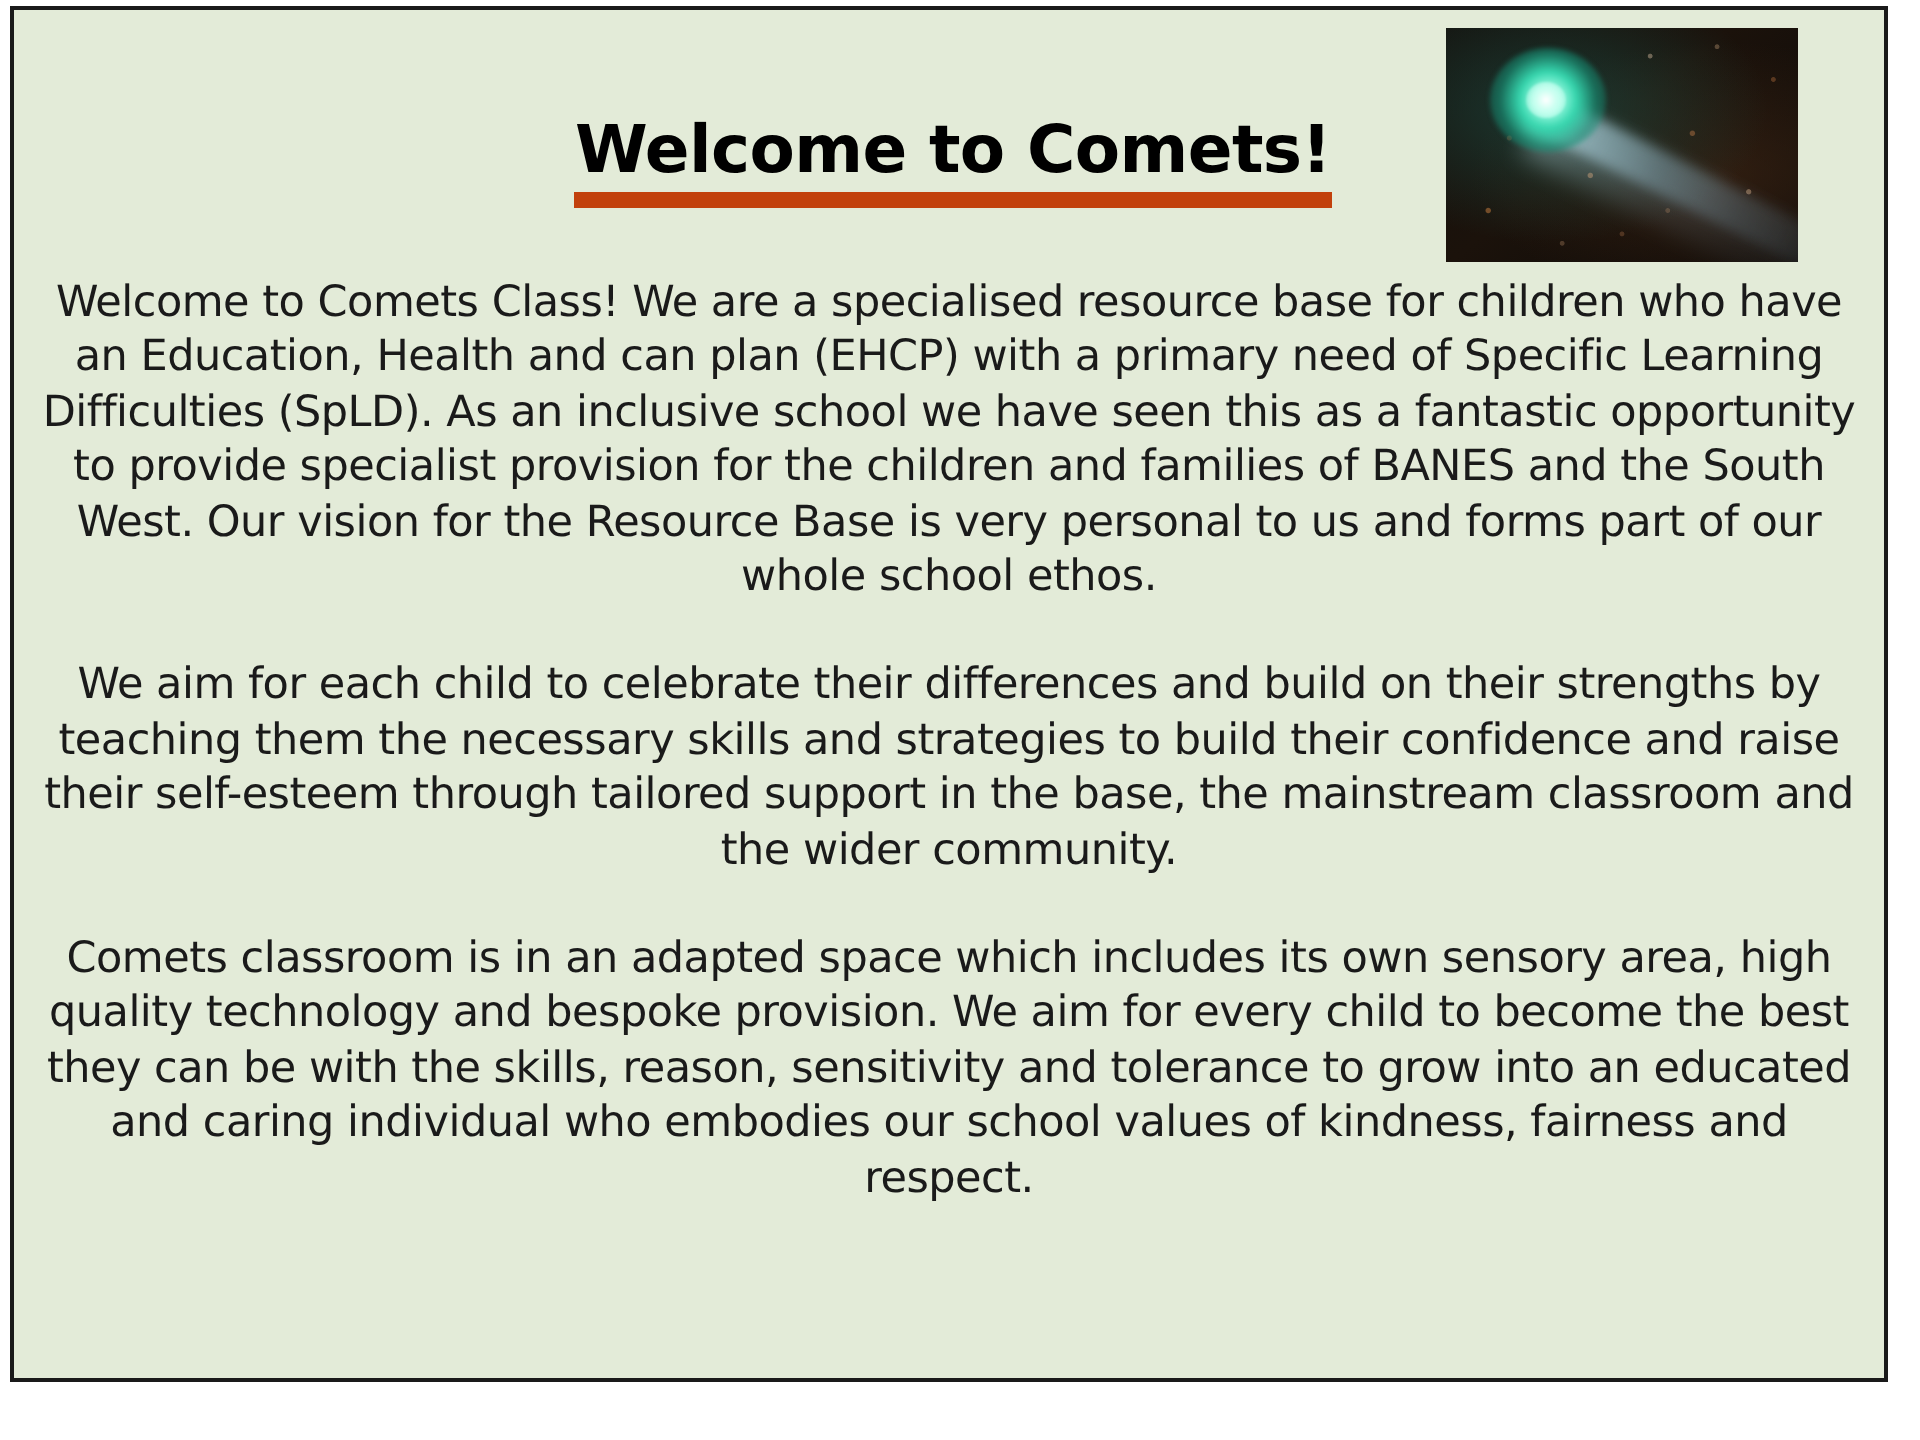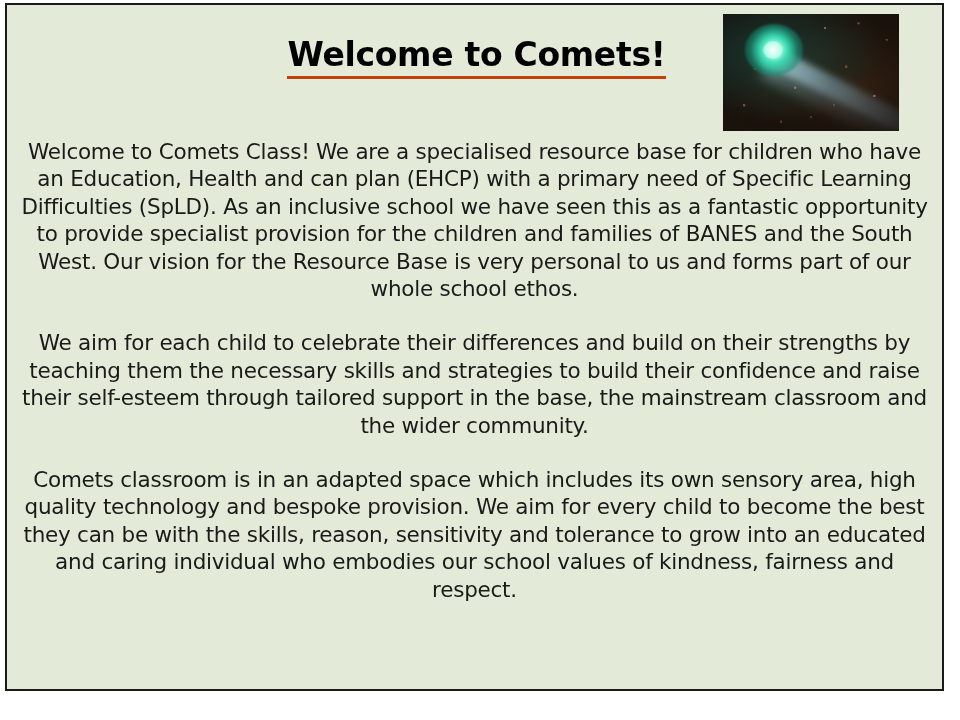--- a/index.html
+++ b/index.html
@@ -106,22 +106,23 @@
     width: 939px;
     text-align: center;
     font-family: "DejaVu Sans", sans-serif;
     font-size: 33px;
     font-weight: bold;
     letter-spacing: -.3px;
     color: #000000;
   }
   #title span.t {
     display: inline-block;
-    border-bottom: 3px solid #c2410c;
+    border-bottom: 8px solid #c2410c;
     padding-bottom: 2px;
+    margin-top: 20px;
   }
 
   
   #body-copy {
     position: absolute;
     left: 10px;
     top: 133px;
     width: 915px;
     text-align: center;
     font-family: "DejaVu Sans", sans-serif;

